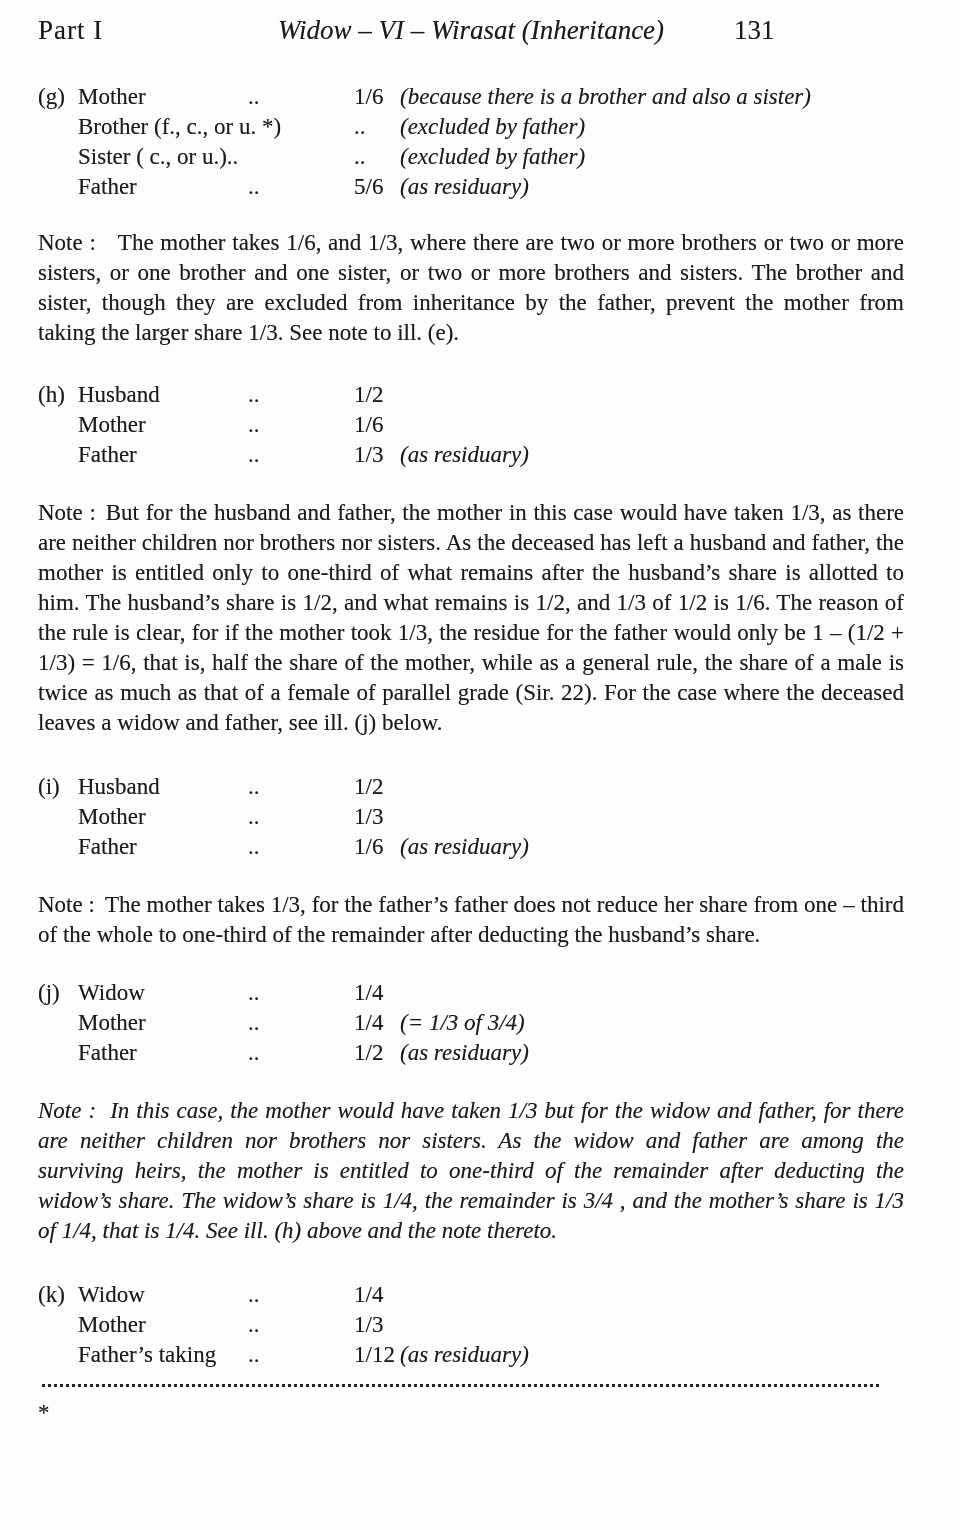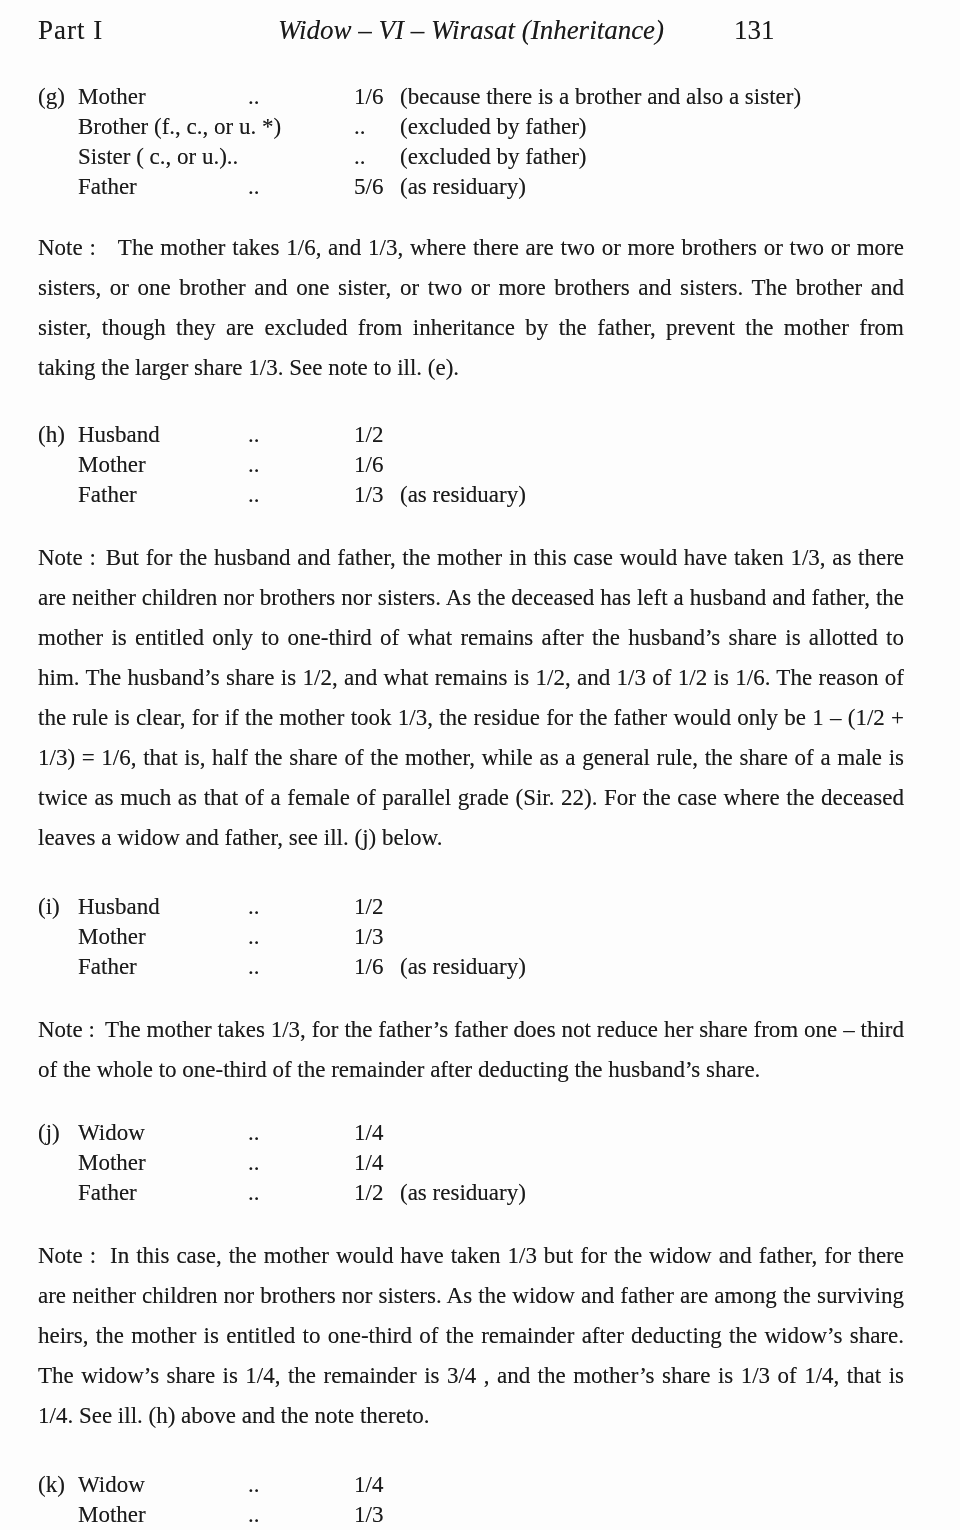--- a/index.html
+++ b/index.html
@@ -32,32 +32,32 @@
   #item-k{margin-top:34px;}
   .row{
     display:grid;
     grid-template-columns:40px 170px 106px 46px auto;
     line-height:30px;
   }
   .c-letter{white-space:nowrap;}
   .c-name{white-space:nowrap;}
   .c-dots{white-space:nowrap;}
   .c-share{white-space:nowrap;}
-  .c-desc{white-space:nowrap;}
+  .c-desc{white-space:nowrap;font-style:italic;}
 
   
   .note{
-    font-size:23px;line-height:40px;
+    font-size:23px;line-height:30px;
     text-align:justify;
     margin:0;
   }
   #note-0{margin-top:26px;}
   #note-1{margin-top:28px;}
   #note-2{margin-top:28px;}
-  #note-3{margin-top:28px;}
+  #note-3{margin-top:28px;font-style:italic;}
   .note-label{margin-right:10px;}
   #note-0 .note-label{margin-right:22px;}
   #note-3 .note-label{margin-right:14px;}
 
   
   .separator{
     margin-top:14px;
     margin-left:4px;
     width:838px;
     height:3px;
@@ -178,20 +178,21 @@
       <span class="c-name">Widow</span>
       <span class="c-dots">..</span>
       <span class="c-share">1/4</span>
       <span class="c-desc"></span>
     </div>
     <div class="row">
       <span class="c-letter"></span>
       <span class="c-name">Mother</span>
       <span class="c-dots">..</span>
       <span class="c-share">1/4</span>
+      <span class="c-desc">(= 1/3 of 3/4)</span>
     </div>
     <div class="row">
       <span class="c-letter"></span>
       <span class="c-name">Father</span>
       <span class="c-dots">..</span>
       <span class="c-share">1/2</span>
       <span class="c-desc">(as residuary)</span>
     </div>
   </div>
 

